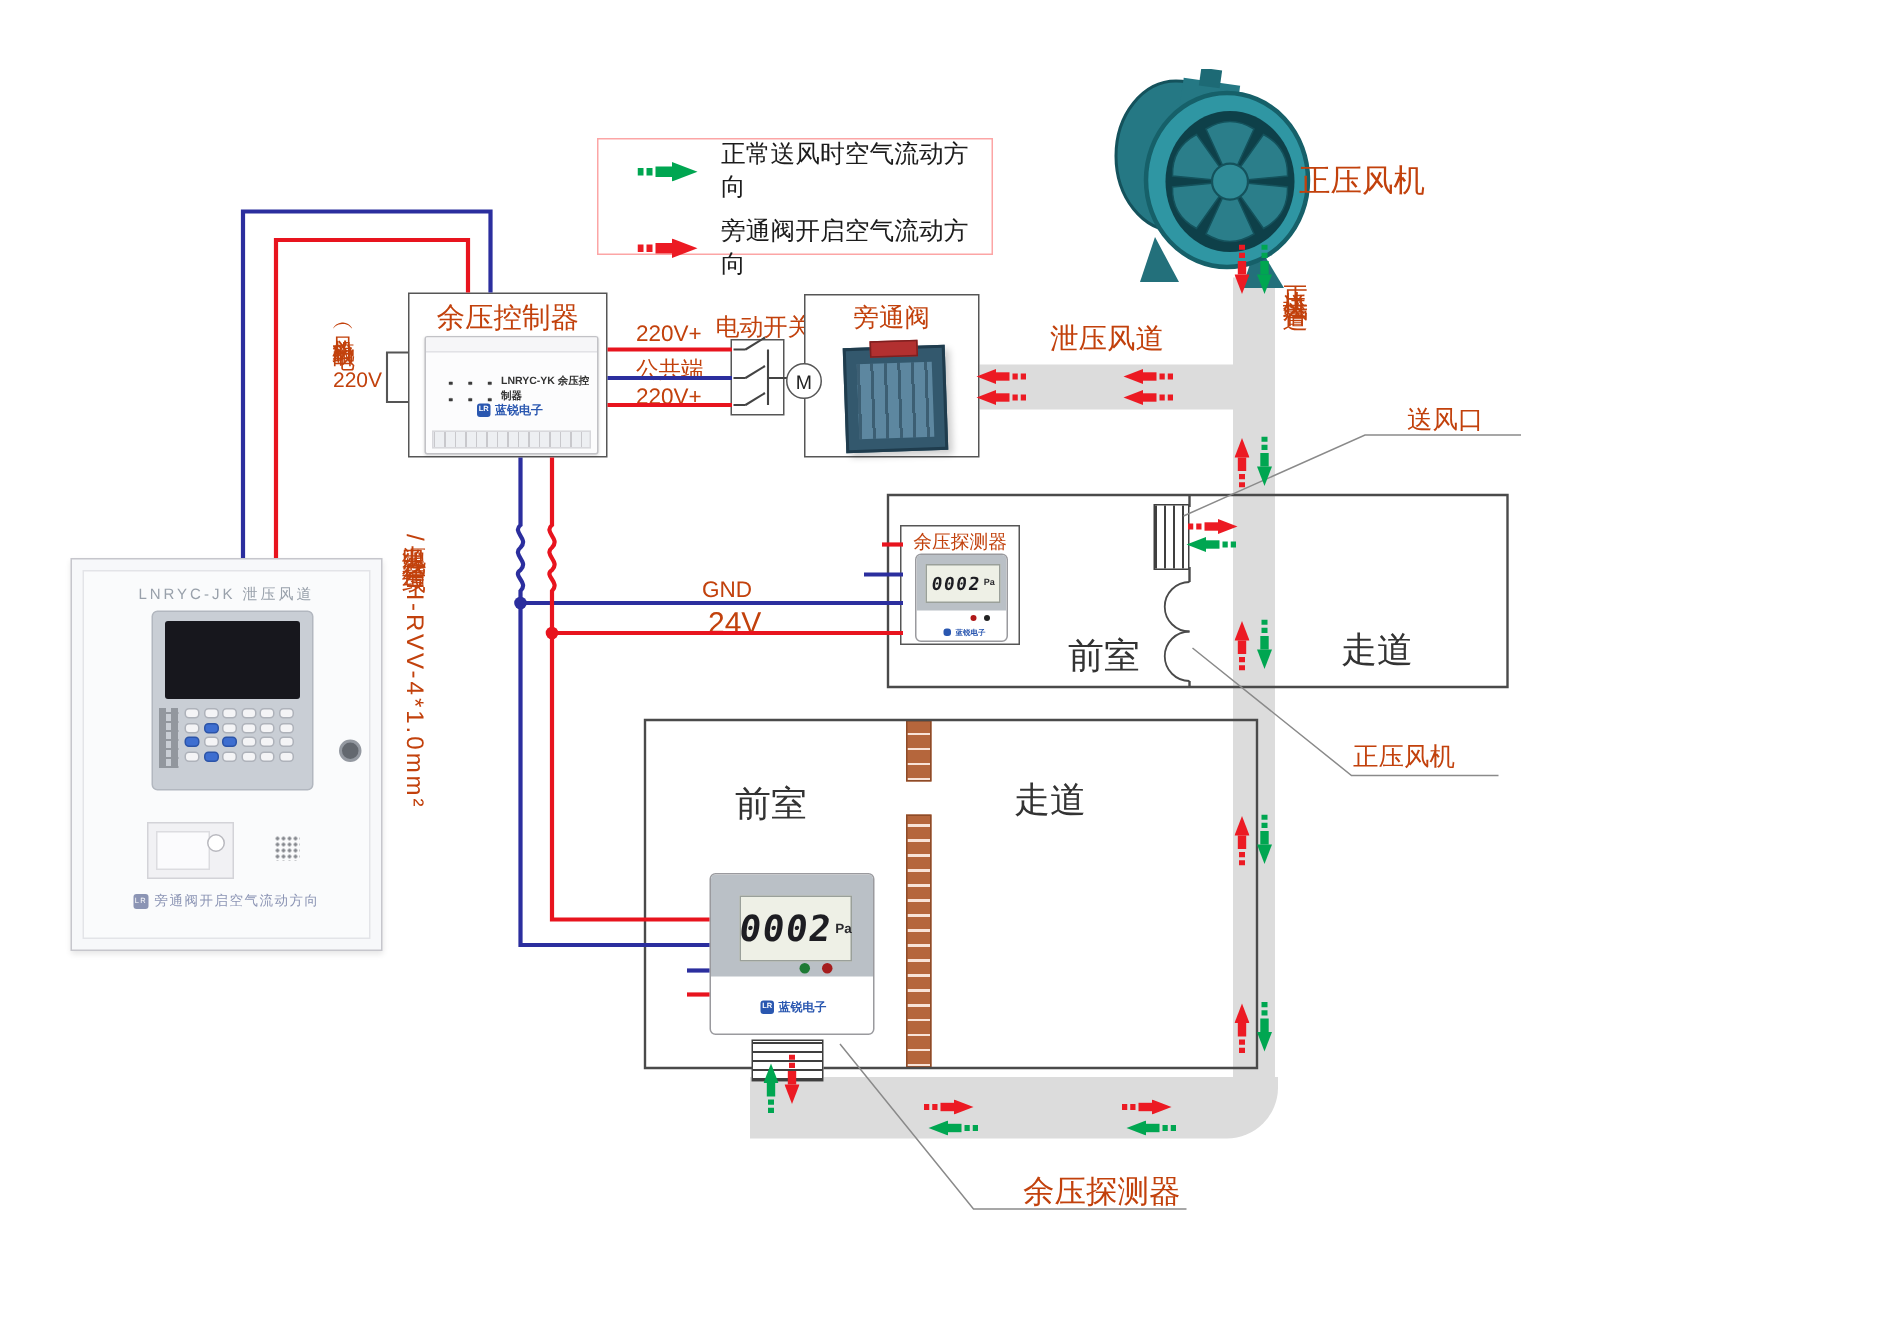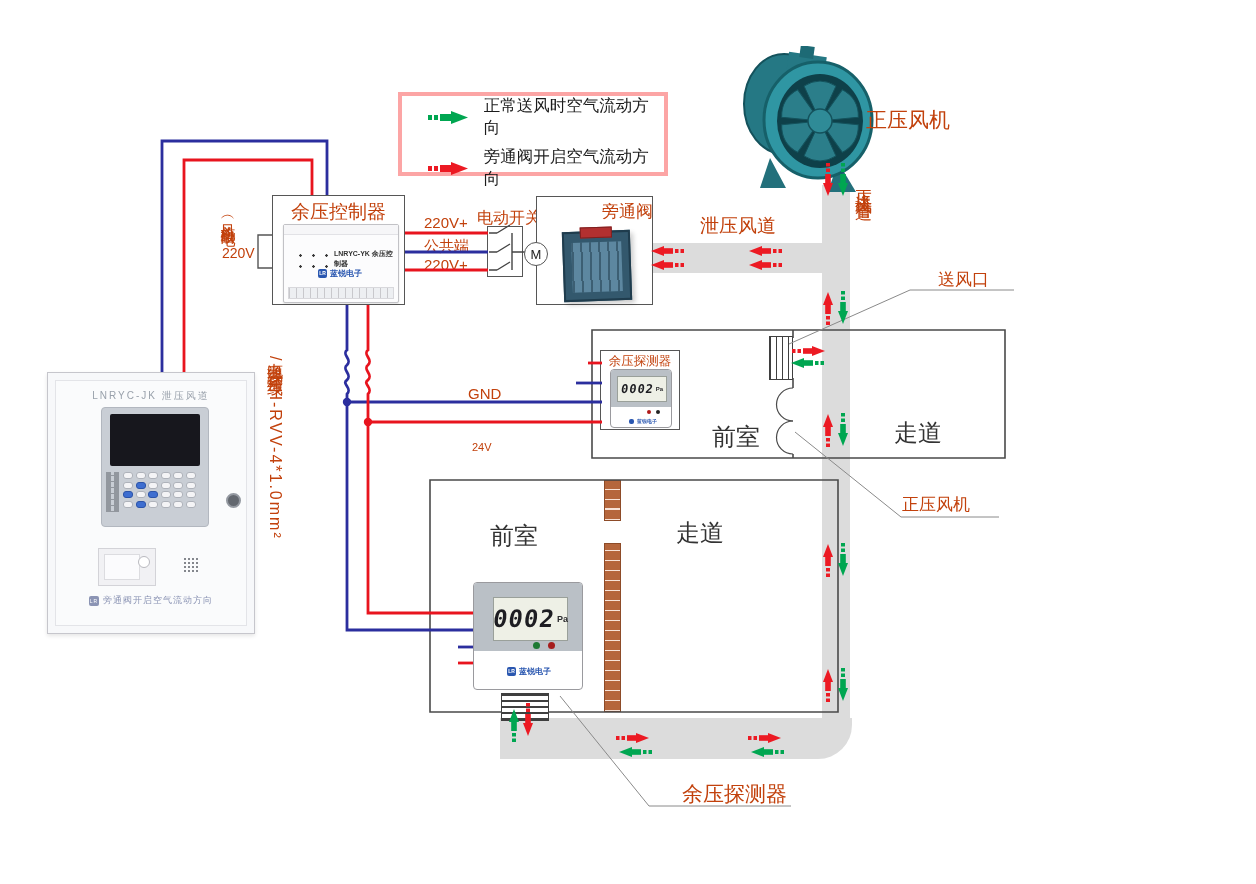--- a/index.html
+++ b/index.html
@@ -6,21 +6,21 @@
   .canvas{position:relative;width:1256px;height:884px;background:#fff;overflow:hidden;
           font-family:"Liberation Sans","DejaVu Sans",sans-serif;color:#222;}
   .abs{position:absolute;}
   .z1{z-index:1}.z2{z-index:2}.z4{z-index:4}.z5{z-index:5}
   .duct{background:#dcdcdc;}
   .lbl{white-space:nowrap;color:#c2410c;}
   .vtext{writing-mode:vertical-rl;text-orientation:mixed;letter-spacing:3px;}
   .box{background:#fff;border:1.5px solid #565656;box-sizing:border-box;}
   .room-label{font-size:24px;color:#333;}
   
-  .legend{left:398px;top:92px;width:262px;height:76px;border:4px solid #fca5a5;background:#fff;}
+  .legend{left:398px;top:92px;width:262px;height:76px;border:1px solid #fca5a5;background:#fff;}
   .legend-row{position:absolute;left:26px;height:20px;display:flex;align-items:center;}
   .legend-text{font-size:16.5px;margin-left:14px;color:#1c1c1c;}
   
   .grille{background:#fff;border:1.5px solid #3f3f3f;box-sizing:border-box;}
   .gr-v{background-image:repeating-linear-gradient(90deg,#3f3f3f 0 1.5px,transparent 1.5px 6px);}
   .gr-h{background-image:repeating-linear-gradient(0deg,#3f3f3f 0 1.5px,transparent 1.5px 6px);}
   .brick{background-color:#b5663c;border:1px solid #8d4b28;box-sizing:border-box;
          background-image:repeating-linear-gradient(0deg,rgba(255,240,232,.9) 0 1.5px,transparent 1.5px 10px);}
   
   .ctl-dev{background:#fcfcfd;border:1px solid #c2c2c6;border-radius:2px;box-shadow:0 1px 2px rgba(0,0,0,.12);}
@@ -142,31 +142,31 @@
     <div class="ctl-term"></div>
   </div>
   <div class="abs z2 lbl" style="left:222px;top:245px;font-size:14px;">220V</div>
   <div class="abs z2 lbl vtext" style="left:218px;top:210px;font-size:15px;height:120px;letter-spacing:2px;">（风机箱取电）</div>
   <div class="abs z2 lbl vtext" style="left:264px;top:350px;font-size:16px;height:290px;letter-spacing:2px;">电源线/信号线 NH-RVV-4*1.0mm²</div>
 
   <div class="abs z2 lbl" style="left:424px;top:214px;font-size:15px;">220V+</div>
   <div class="abs z2 lbl" style="left:424px;top:237px;font-size:15px;font-family:Liberation Mono, monospace;">公共端</div>
   <div class="abs z2 lbl" style="left:424px;top:256px;font-size:15px;">220V+</div>
   <div class="abs z2 lbl" style="left:468px;top:385px;font-size:15px;">GND</div>
-  <div class="abs z2 lbl" style="left:472px;top:405px;font-size:11px;margin-top:36px;">24V</div>
+  <div class="abs z2 lbl" style="left:472px;top:405px;font-size:20px;">24V</div>
 
   <div class="abs z2 lbl" style="left:477px;top:208px;font-size:16px;">电动开关</div>
   <div class="abs z2 box" style="left:487px;top:226px;width:36px;height:51px;"></div>
   <div class="abs z2 box" style="left:536px;top:196px;width:117px;height:109px;">
     <div class="valve-outer" style="left:26px;top:34px;width:64px;height:66px;">
       <div class="valve-cap"></div>
       <div class="valve-inner"></div>
     </div>
   </div>
-  <div class="abs z2 lbl" style="left:536px;top:200px;width:117px;text-align:right;font-size:17px;">旁通阀</div>
+  <div class="abs z2 lbl" style="left:536px;top:200px;width:117px;text-align:center;font-size:17px;">旁通阀</div>
 
   <div class="abs z2 monitor" style="left:47px;top:372px;width:206px;height:260px;">
     <div class="mon-inner"></div>
     <div class="mon-model">LNRYC-JK 泄压风道</div>
     <div class="bezel" style="left:53px;top:34px;width:106px;height:118px;">
       <div class="screen" style="left:8px;top:6px;width:90px;height:52px;"></div>
       <div class="mon-marks" style="left:4px;top:64px;"></div>
       <div class="keys" style="left:21px;top:64px;">
         <div class="key"></div>
           <div class="key"></div>

